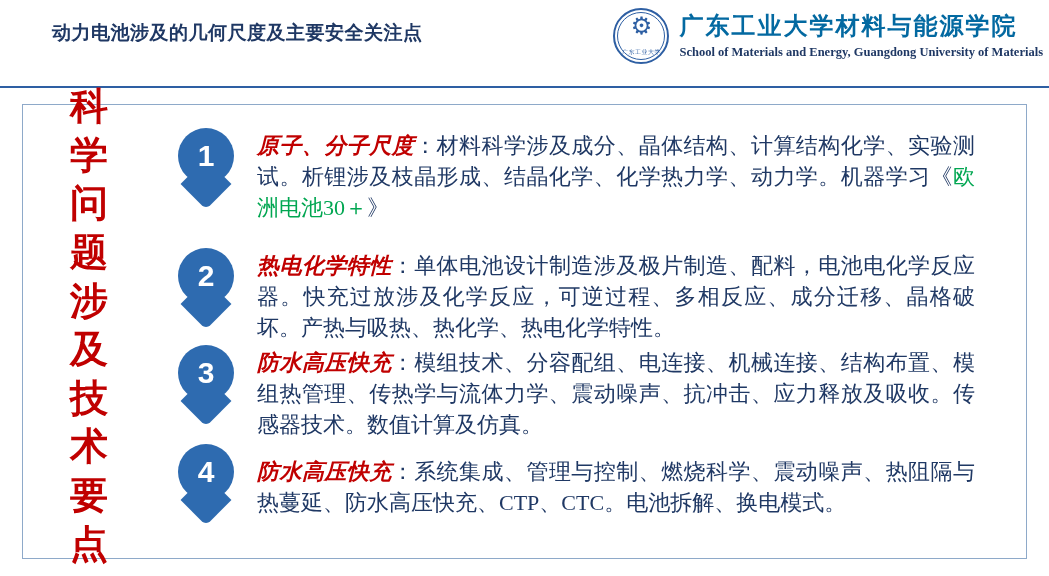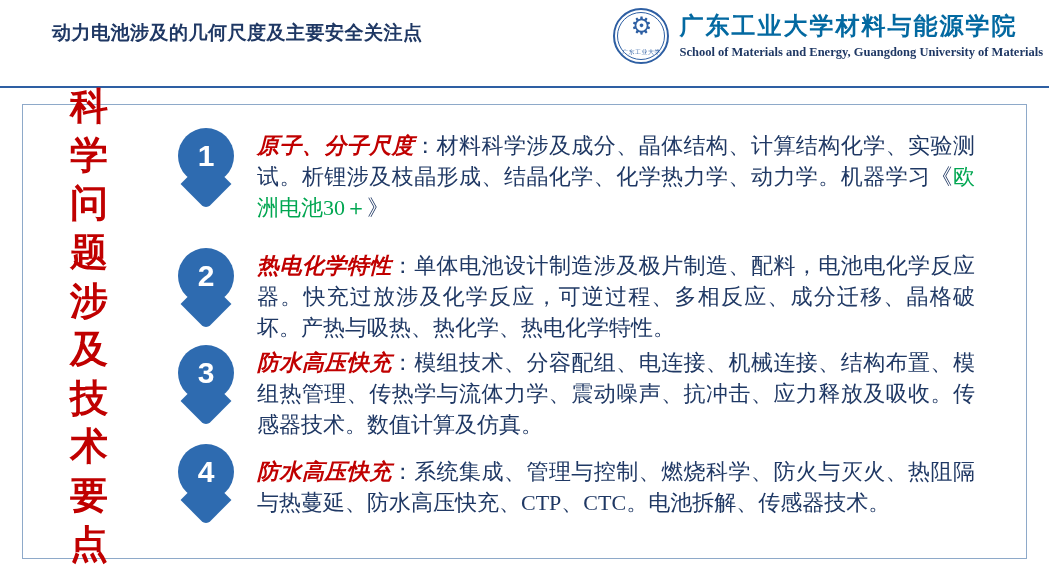--- a/index.html
+++ b/index.html
@@ -267,15 +267,15 @@
   </div>
 </div>
 
 <div class="row row4">
   <div class="pin">
     <div class="head"></div>
     <div class="tail"></div>
     <div class="num">4</div>
   </div>
   <div class="body-text">
-    <span class="hl">防水高压快充</span><span>：系统集成、管理与控制、燃烧科学、防火与灭火、热阻隔与热蔓延、防水高压快充、CTP、CTC。电池拆解、传感器技术。</span>
+    <span class="hl">防水高压快充</span><span>：系统集成、管理与控制、燃烧科学、震动噪声、热阻隔与热蔓延、防水高压快充、CTP、CTC。电池拆解、换电模式。</span>
   </div>
 </div>
 
 </body></html>

